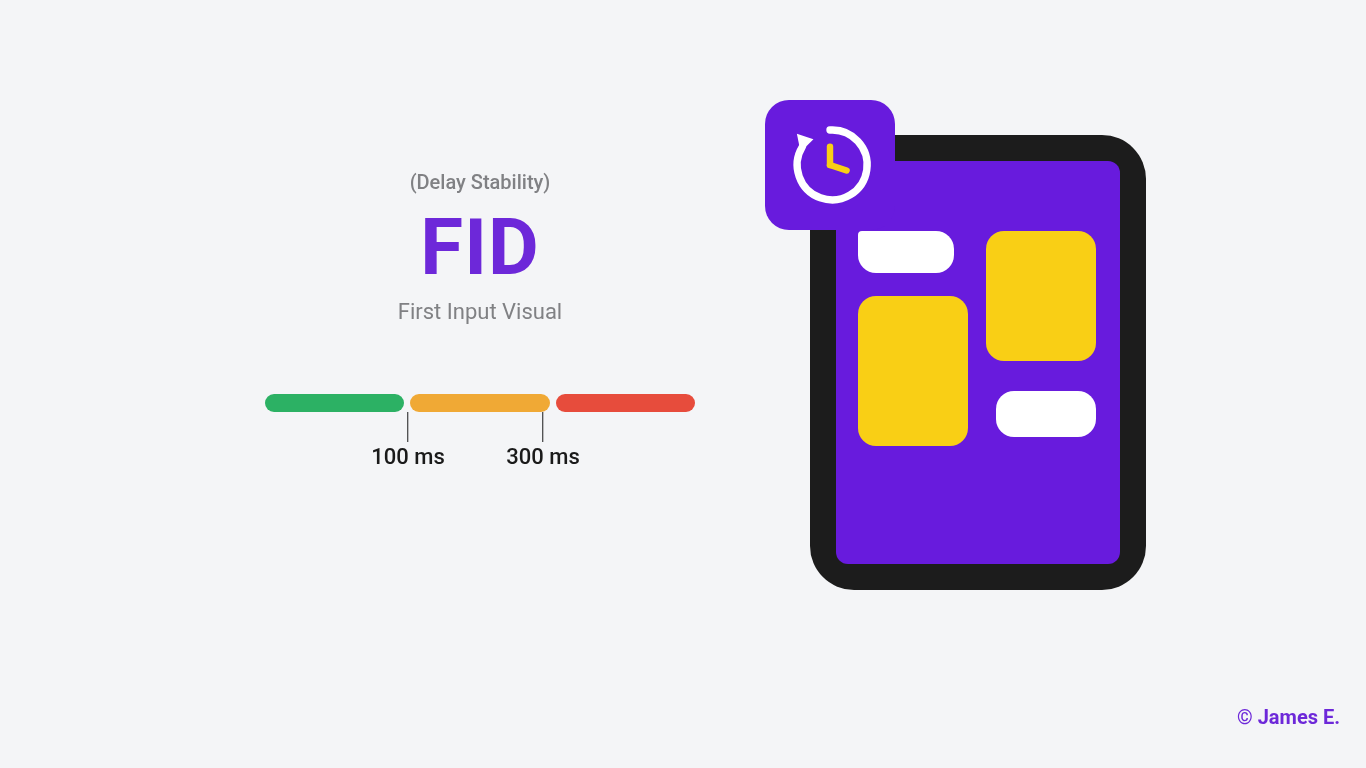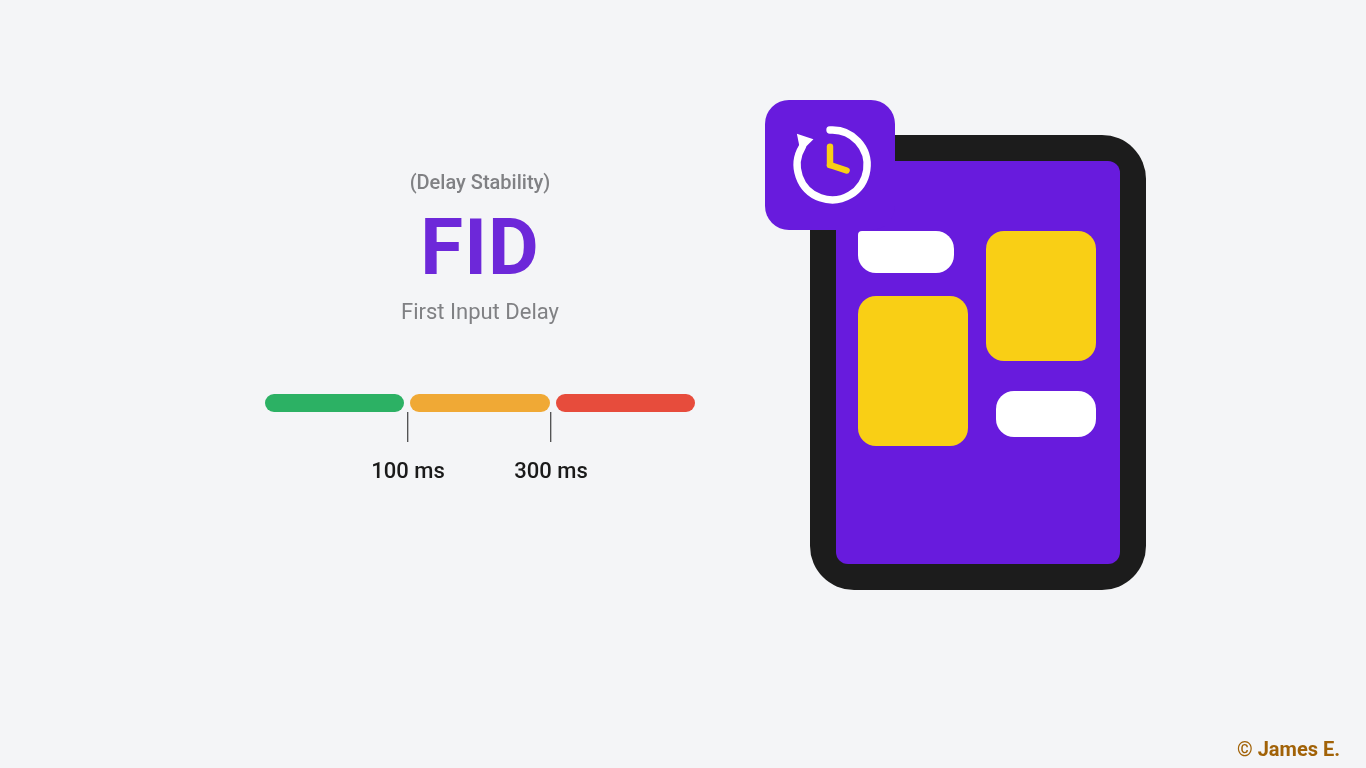--- a/index.html
+++ b/index.html
@@ -68,25 +68,25 @@
     }
     .tick-line {
       width: 1.5px;
       height: 30px;
       background: #1a1a1a;
     }
     .tick-label {
       color: #1a1a1a;
       font-size: 22px;
       font-weight: 500;
-      margin-top: 16px;
+      margin-top: 2px;
       white-space: nowrap;
     }
     .tick-1 { left: 143px; transform: translateX(-50%); }
-    .tick-2 { left: 286px; transform: translateX(-50%); justify-content: flex-end; }
+    .tick-2 { left: 278px; transform: translateX(-50%); justify-content: flex-end; }
 
     .phone {
       position: absolute;
       left: 810px;
       top: 135px;
       width: 336px;
       height: 455px;
       background: #1c1c1c;
       border-radius: 44px;
       padding: 26px;
@@ -126,33 +126,33 @@
       justify-content: center;
     }
     .clock-svg {
       width: 92px;
       height: 92px;
     }
 
     .credit {
       position: absolute;
       right: 26px;
-      bottom: 7px;
-      color: #a16207;
+      bottom: 39px;
+      color: #6d28d9;
       font-size: 20px;
       font-weight: 700;
     }
   </style>
 </head>
 <body>
 
 <div class="left-panel">
   <div class="visual-stability">(Delay Stability)</div>
   <div class="fid-title">FID</div>
-  <div class="fid-subtitle">First Input Delay</div>
+  <div class="fid-subtitle">First Input Visual</div>
   <div class="scale-bar">
     <div class="scale-segment scale-green"></div>
     <div class="scale-segment scale-orange"></div>
     <div class="scale-segment scale-red"></div>
   </div>
   <div class="ticks">
     <div class="tick tick-1">
       <div class="tick-line"></div>
       <div class="tick-label">100 ms</div>
     </div>

